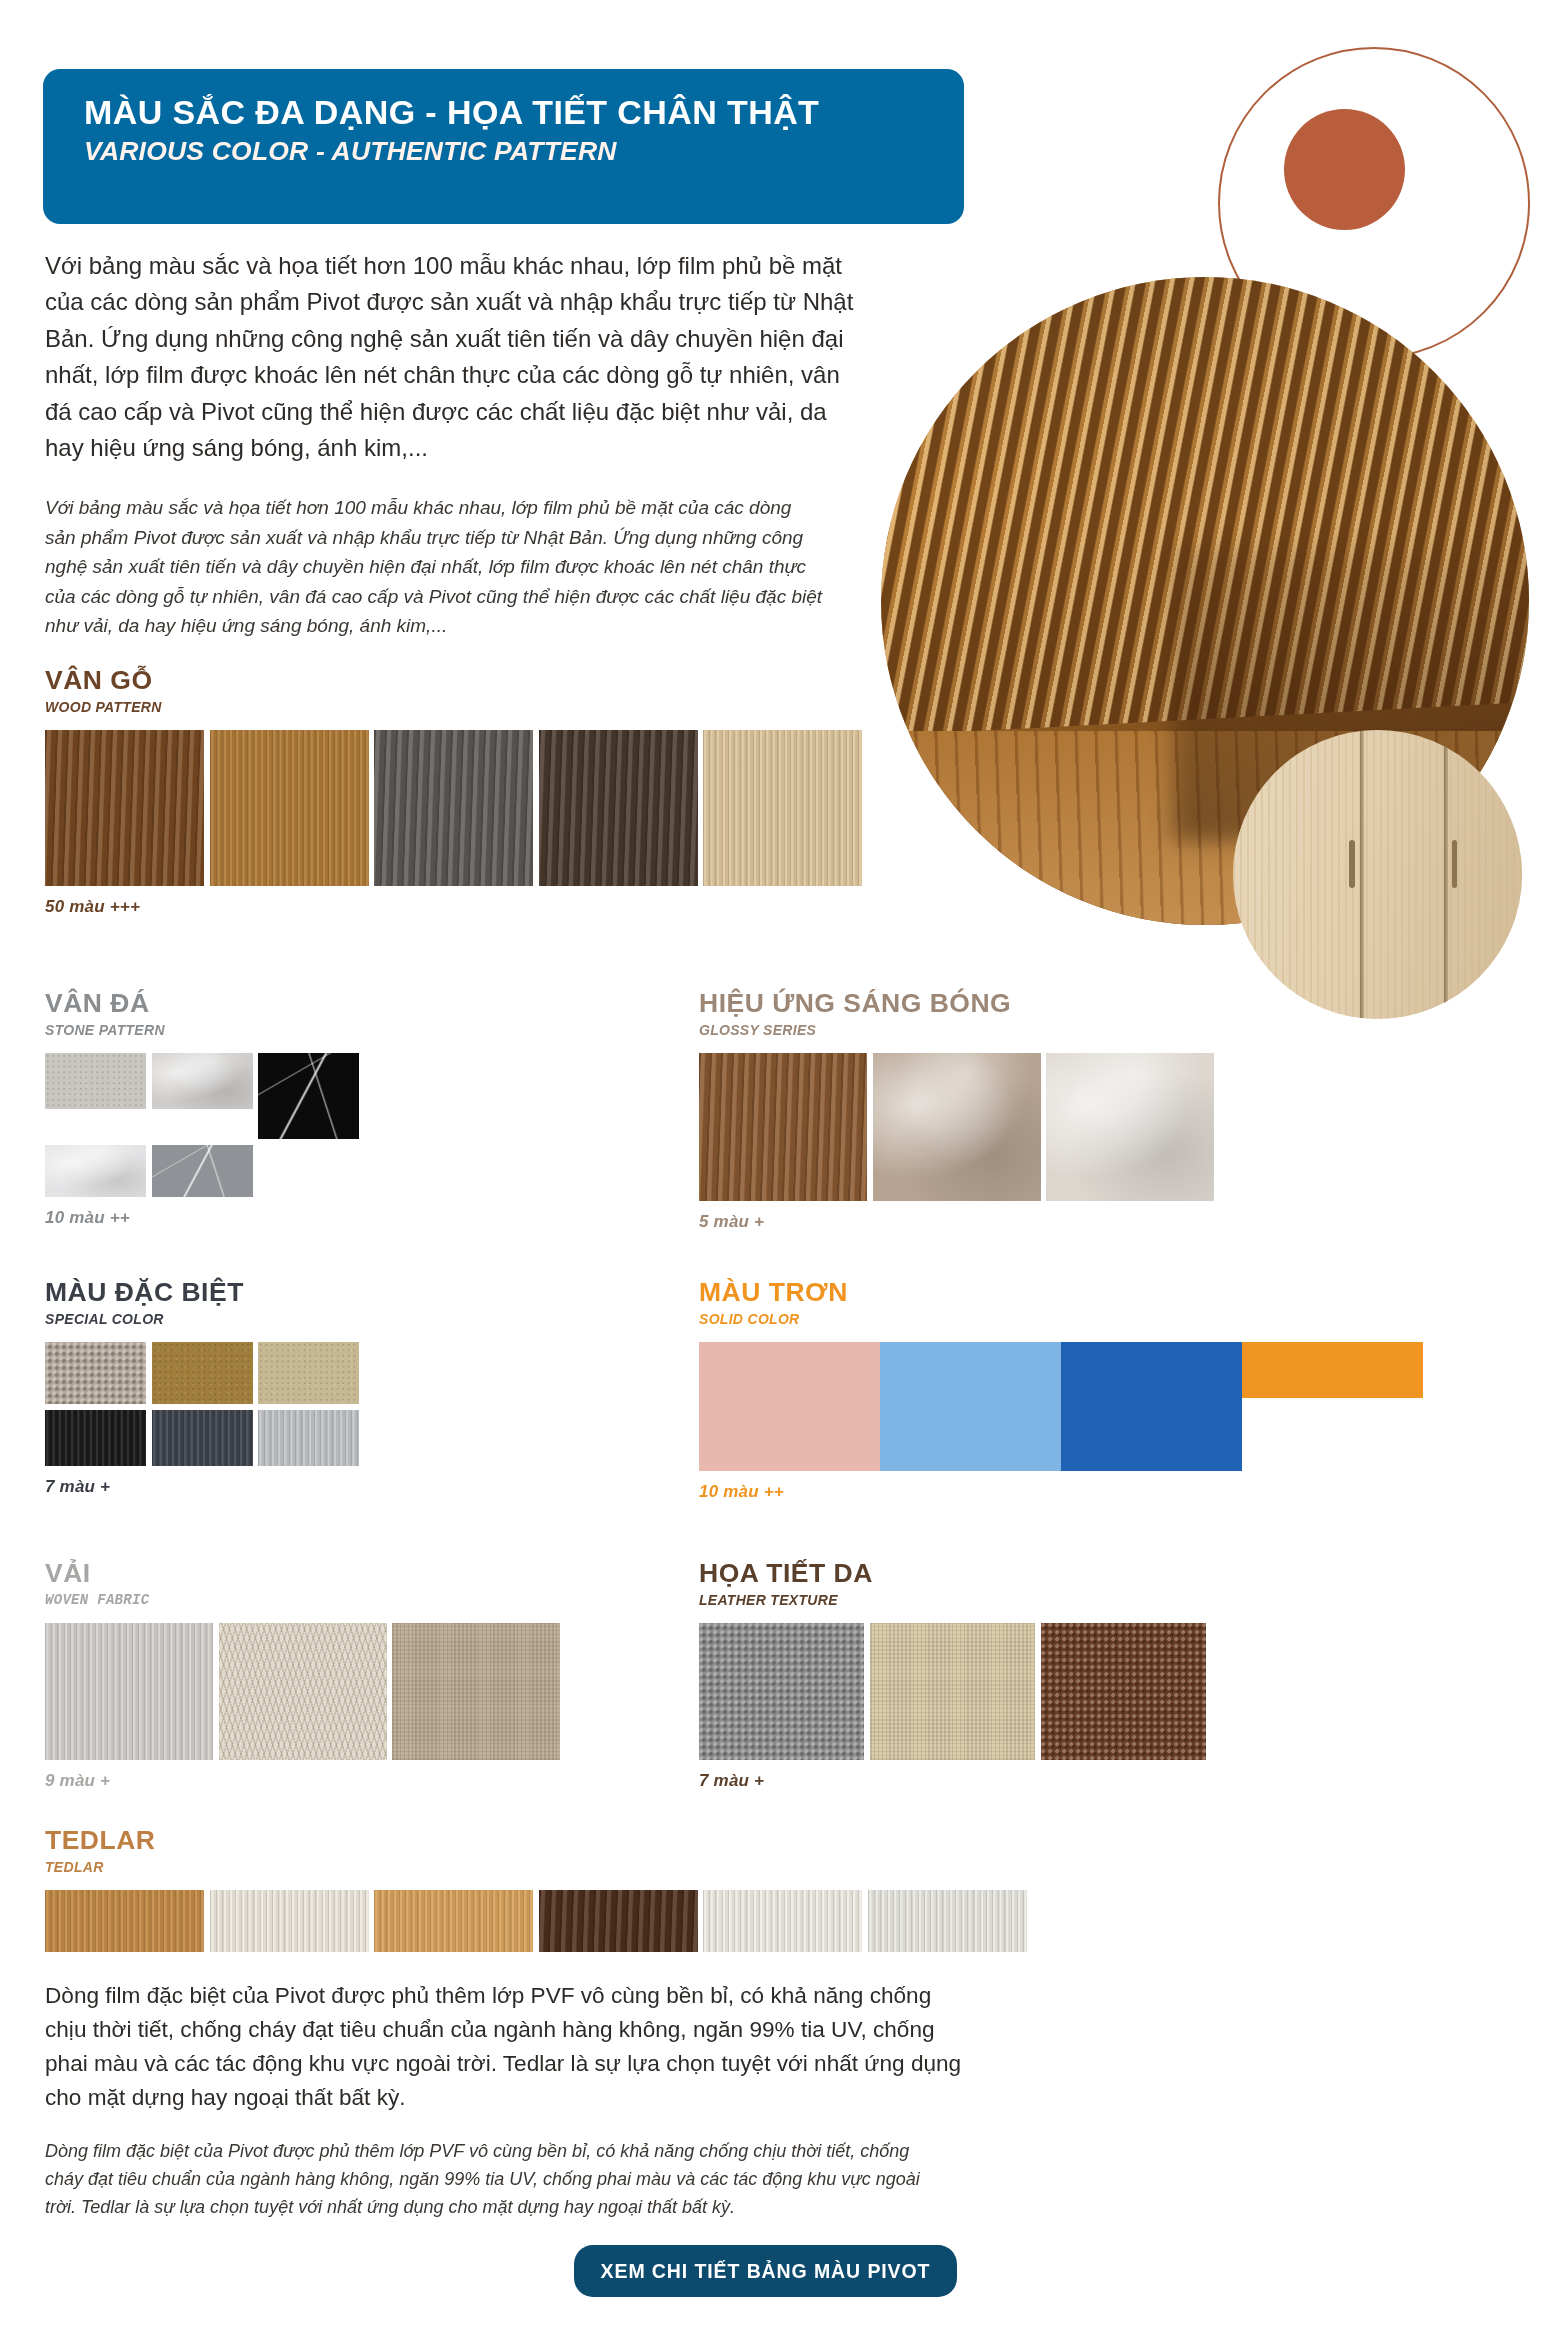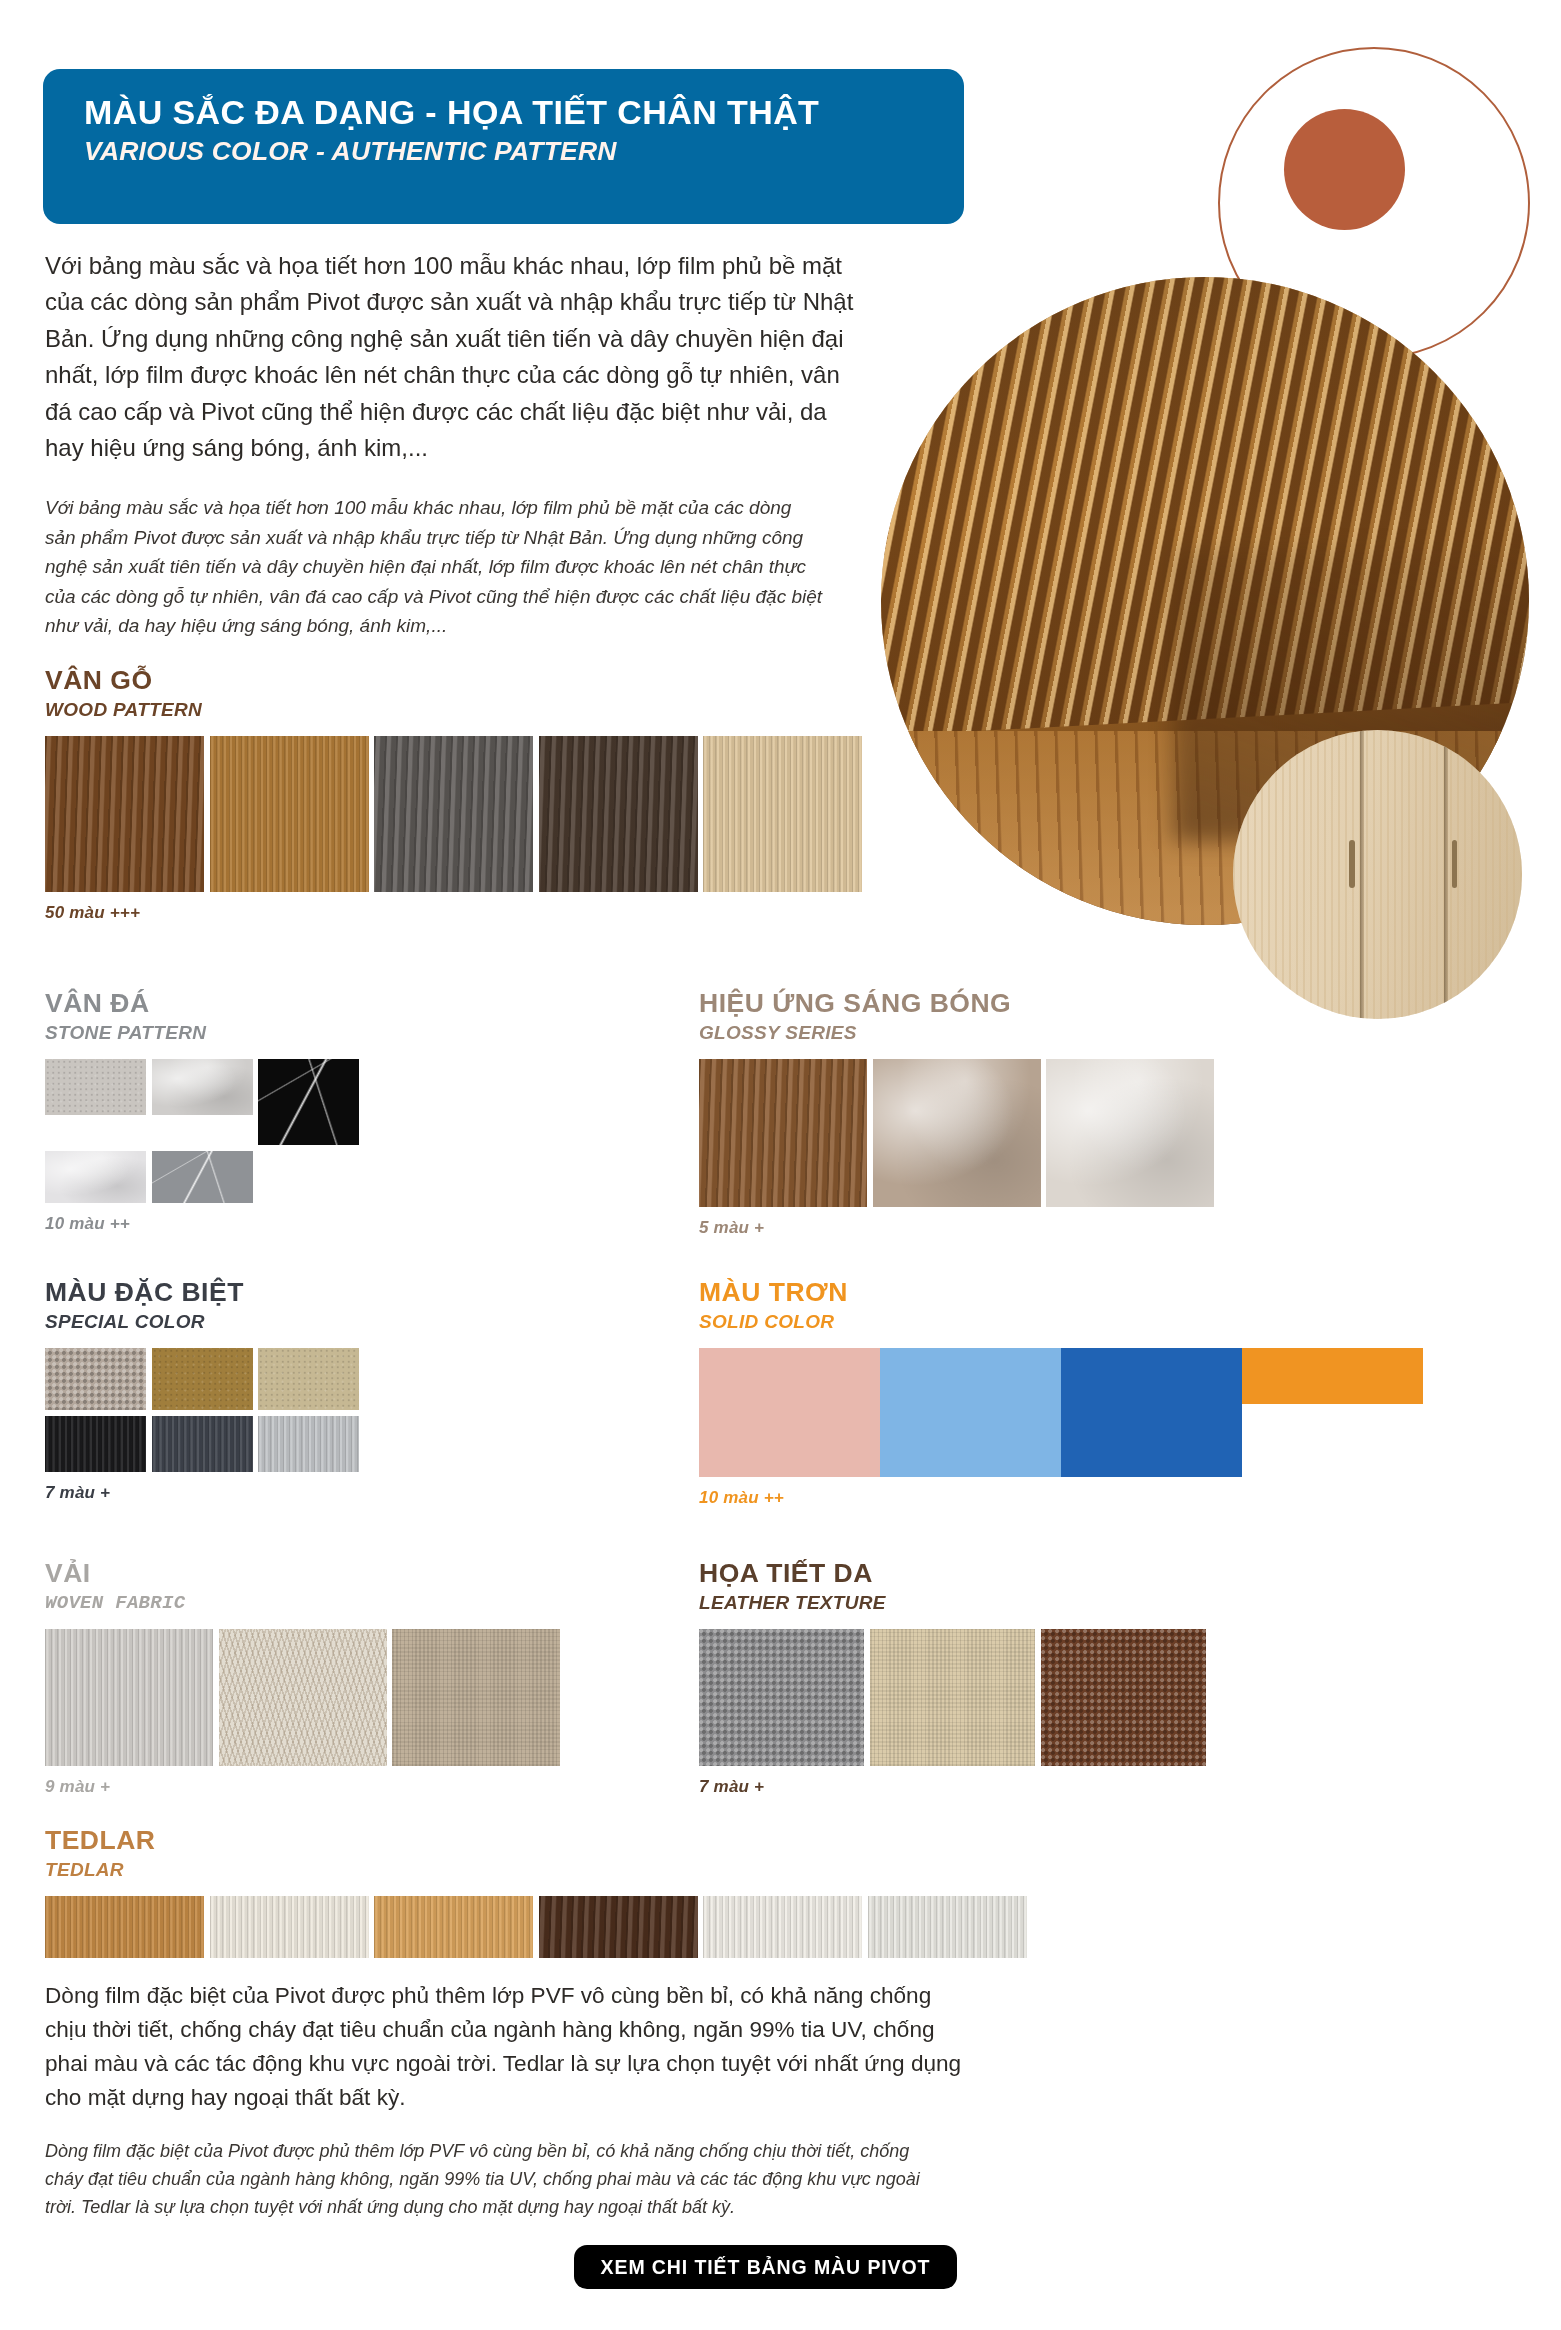--- a/index.html
+++ b/index.html
@@ -172,21 +172,21 @@
   
   .section { position: absolute; z-index: 5; }
   .sec-title {
     font-size: 26.5px;
     font-weight: 700;
     letter-spacing: 0.5px;
     line-height: 1.05;
     white-space: nowrap;
   }
   .sec-sub {
-    font-size: 19px;
+    font-size: 14px;
     font-weight: 700;
     font-style: italic;
     letter-spacing: 0.3px;
     margin-top: 3.9px;
     white-space: nowrap;
   }
   .swatch-wrap { margin-top: 15.6px; }
   .swatch-row { display: flex; gap: 5.5px; margin-bottom: 5.5px; }
   .sw { position: relative; overflow: hidden; }
   .count {
@@ -251,23 +251,23 @@
   
   .footer-block { position: absolute; left: 45px; top: 1979px; width: 921px; z-index: 5; }
   .foot-main { color: #2D2A27; font-size: 22.6px; line-height: 1.5; }
   .foot-alt {
     margin-top: 23.4px; color: #3A3632; font-size: 18px;
     line-height: 1.55; font-style: italic; width: 906px;
   }
   .cta {
     position: absolute;
     left: 574px; top: 2245px;
-    width: 383px; height: 44px;
-    background: #000000;
-    border-radius: 13px;
+    width: 383px; height: 52px;
+    background: #0c4a6e;
+    border-radius: 19px;
     display: flex; align-items: center; justify-content: center;
     color: #FFFFFF;
     font-size: 19.5px;
     font-weight: 700;
     letter-spacing: 0.9px;
     z-index: 6;
     cursor: pointer;
   }
 </style>
 </head>

